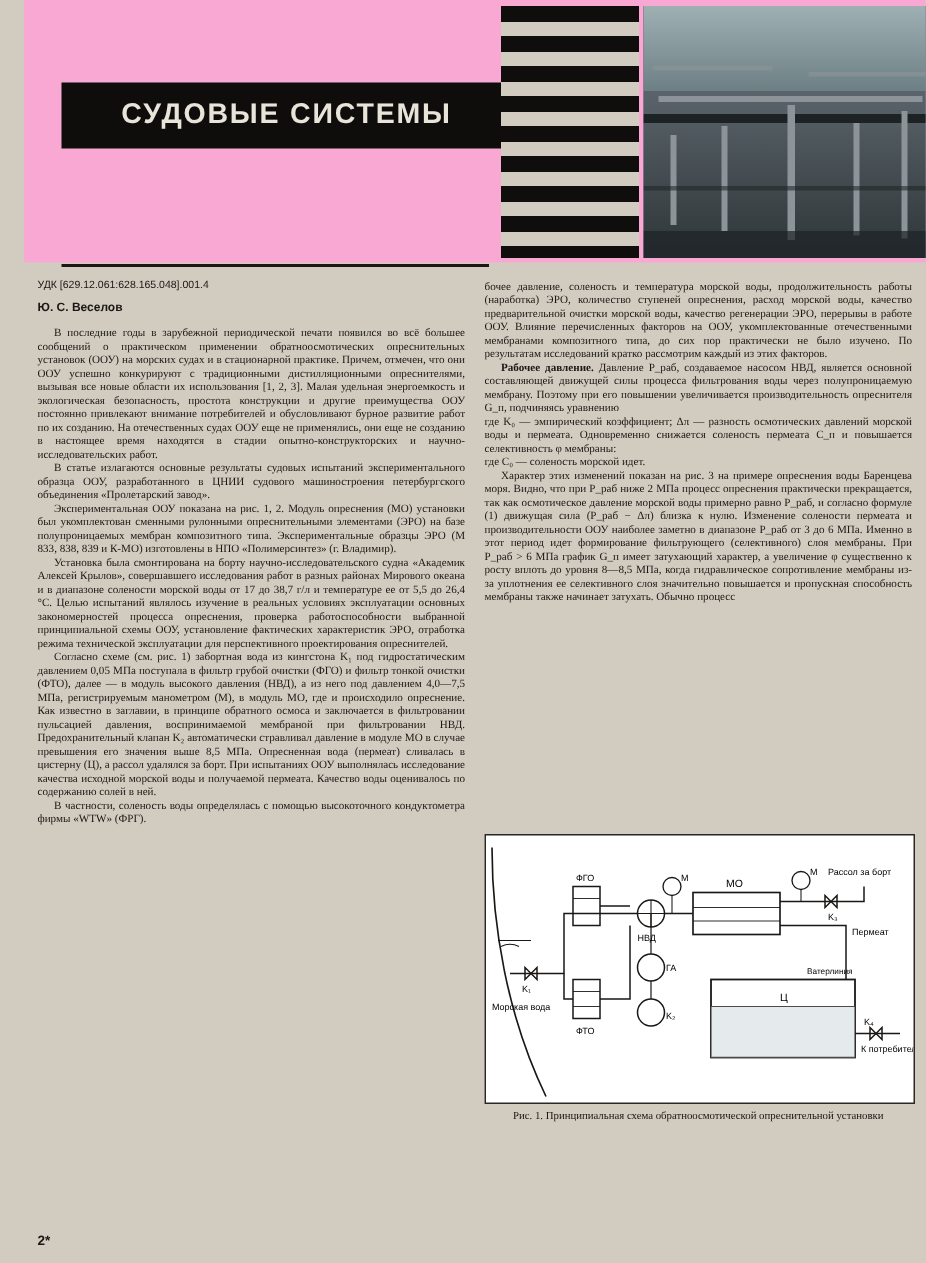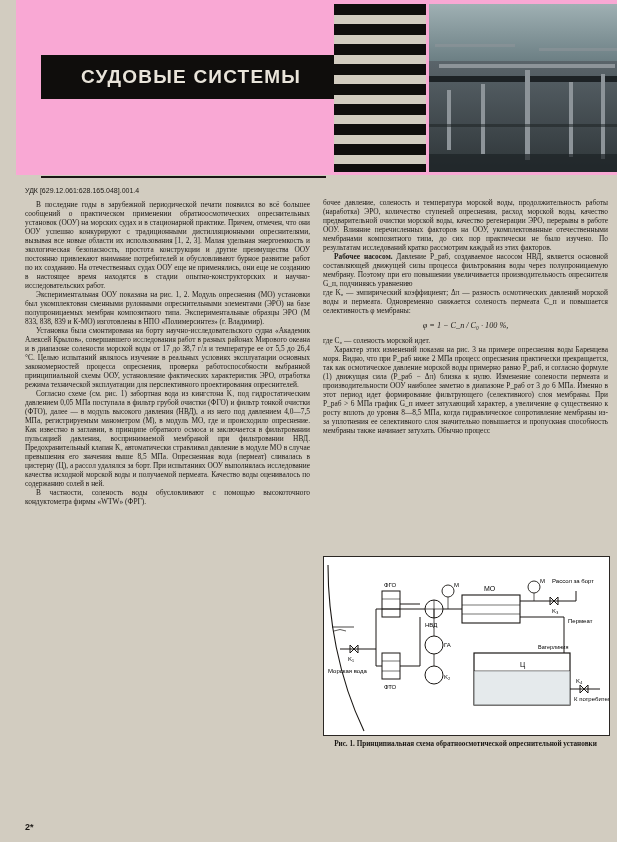--- a/index.html
+++ b/index.html
@@ -49,21 +49,21 @@
   .photo .dark{position:absolute;background:#1d2225;}
   .rule-under-title{
     position:absolute;left:25px;top:176px;width:285px;height:2px;background:#1a1714;
   }
   
   .col{
     position:absolute;top:186px;width:285px;
     font-size:7.4px;line-height:9.0px;text-align:justify;
   }
   .col.left{left:25px;}
-  .col.right{left:323px;margin-top:12px;}
+  .col.right{left:323px;}
   .udk{
     font-family:"Liberation Sans", sans-serif;
     font-size:7px;margin-bottom:5px;
   }
   h1.art{
     font-family:"Liberation Sans", sans-serif;
     font-size:10.5px;font-weight:bold;line-height:12.5px;
     margin:0 0 7px 0;text-align:left;text-transform:uppercase;
   }
   .author{
@@ -80,21 +80,21 @@
   
   .figure{
     position:absolute;left:323px;top:556px;width:285px;height:178px;
     background:#ffffff;border:1px solid #2b2724;
     overflow:hidden;
   }
   .fig-cap{
     position:absolute;left:323px;top:740px;width:285px;
     font-size:7.2px;line-height:8.6px;text-align:justify;
   }
-  .fig-cap .t{font-weight:bold;text-align:center;display:block;margin-bottom:3px;}
+  .fig-cap .t{font-weight:normal;text-align:center;display:block;margin-bottom:3px;}
   .pagenum{
     position:absolute;left:25px;top:822px;
     font-family:"Liberation Sans", sans-serif;
     font-size:9px;font-weight:bold;
   }
   .watermark{
     position:absolute;right:8px;bottom:4px;
     font-family:"Liberation Sans", sans-serif;
     font-size:26px;font-weight:bold;color:rgba(120,40,30,0.35);
     letter-spacing:2px;
@@ -128,40 +128,39 @@
       <div class="dark" style="left:0;top:150px;width:196px;height:18px;opacity:.7;"></div>
       <div class="pipe" style="left:6px;top:40px;width:80px;height:3px;opacity:.6;"></div>
       <div class="pipe" style="left:110px;top:44px;width:80px;height:3px;opacity:.6;"></div>
     </div>
 
     <div class="rule-under-title"></div>
   </div>
 
   <div class="col left">
     <div class="udk">УДК [629.12.061:628.165.048].001.4</div>
+    <div class="author">Ю. С. Веселов</div>
 
     <p class="body">В последние годы в зарубежной периодической печати появился во всё большее сообщений о практическом применении обратноосмотических опреснительных установок (ООУ) на морских судах и в стационарной практике. Причем, отмечен, что они ООУ успешно конкурируют с традиционными дистилляционными опреснителями, вызывая все новые области их использования [1, 2, 3]. Малая удельная энергоемкость и экологическая безопасность, простота конструкции и другие преимущества ООУ постоянно привлекают внимание потребителей и обусловливают бурное развитие работ по их созданию. На отечественных судах ООУ еще не применялись, они еще не созданию в настоящее время находятся в стадии опытно-конструкторских и научно-исследовательских работ.</p>
+    <p class="body">В статье излагаются основные результаты судовых испытаний экспериментального образца ООУ, разработанного в ЦНИИ судового машиностроения петербургского объединения «Пролетарский завод».</p>
     <p class="body">Экспериментальная ООУ показана на рис. 1, 2. Модуль опреснения (МО) установки был укомплектован сменными рулонными опреснительными элементами (ЭРО) на базе полупроницаемых мембран композитного типа. Экспериментальные образцы ЭРО (М 833, 838, 839 и К-МО) изготовлены в НПО «Полимерсинтез» (г. Владимир).</p>
     <p class="body">Установка была смонтирована на борту научно-исследовательского судна «Академик Алексей Крылов», совершавшего исследования работ в разных районах Мирового океана и в диапазоне солености морской воды от 17 до 38,7 г/л и температуре ее от 5,5 до 26,4 °C. Целью испытаний являлось изучение в реальных условиях эксплуатации основных закономерностей процесса опреснения, проверка работоспособности выбранной принципиальной схемы ООУ, установление фактических характеристик ЭРО, отработка режима технической эксплуатации для перспективного проектирования опреснителей.</p>
     <p class="body">Согласно схеме (см. рис. 1) забортная вода из кингстона K₁ под гидростатическим давлением 0,05 МПа поступала в фильтр грубой очистки (ФГО) и фильтр тонкой очистки (ФТО), далее — в модуль высокого давления (НВД), а из него под давлением 4,0—7,5 МПа, регистрируемым манометром (М), в модуль МО, где и происходило опреснение. Как известно в заглавии, в принципе обратного осмоса и заключается в фильтровании пульсацией давления, воспринимаемой мембраной при фильтровании НВД. Предохранительный клапан K₂ автоматически стравливал давление в модуле МО в случае превышения его значения выше 8,5 МПа. Опресненная вода (пермеат) сливалась в цистерну (Ц), а рассол удалялся за борт. При испытаниях ООУ выполнялась исследование качества исходной морской воды и получаемой пермеата. Качество воды оценивалось по содержанию солей в ней.</p>
-    <p class="body">В частности, соленость воды обусловливают с помощью высокоточного кондуктометра фирмы «WTW» (ФРГ).</p>
+    <p class="body">В частности, соленость воды определялась с помощью высокоточного кондуктометра фирмы «WTW» (ФРГ).</p>
   </div>
 
   <div class="col right">
     <p class="body cont">бочее давление, соленость и температура морской воды, продолжительность работы (наработка) ЭРО, количество ступеней опреснения, расход морской воды, качество предварительной очистки морской воды, качество регенерации ЭРО, перерывы в работе ООУ. Влияние перечисленных факторов на ООУ, укомплектованные отечественными мембранами композитного типа, до сих пор практически не было изучено. По результатам исследований кратко рассмотрим каждый из этих факторов.</p>
     <p class="body">
-      <b>Рабочее насосом.</b><span> Давление P_раб, создаваемое насосом НВД, является основной составляющей движущей силы процесса фильтрования воды через полупроницаемую мембрану. Поэтому при его повышении увеличивается производительность опреснителя G_п, подчиняясь уравнению</span>
+      <b>Рабочее давление.</b><span> Давление P_раб, создаваемое насосом НВД, является основной составляющей движущей силы процесса фильтрования воды через полупроницаемую мембрану. Поэтому при его повышении увеличивается производительность опреснителя G_п, подчиняясь уравнению</span>
     </p>
 
 
     <p class="body cont">где K₀ — эмпирический коэффициент; Δπ — разность осмотических давлений морской воды и пермеата. Одновременно снижается соленость пермеата C_п и повышается селективность φ мембраны:</p>
 
-    <div class="formula">
-      <span>φ = 1 − C_п / C₀ · 100 %,</span>
-    </div>
 
     <p class="body cont">где C₀ — соленость морской идет.</p>
     <p class="body">Характер этих изменений показан на рис. 3 на примере опреснения воды Баренцева моря. Видно, что при P_раб ниже 2 МПа процесс опреснения практически прекращается, так как осмотическое давление морской воды примерно равно P_раб, и согласно формуле (1) движущая сила (P_раб − Δπ) близка к нулю. Изменение солености пермеата и производительности ООУ наиболее заметно в диапазоне P_раб от 3 до 6 МПа. Именно в этот период идет формирование фильтрующего (селективного) слоя мембраны. При P_раб &gt; 6 МПа график G_п имеет затухающий характер, а увеличение φ существенно к росту вплоть до уровня 8—8,5 МПа, когда гидравлическое сопротивление мембраны из-за уплотнения ее селективного слоя значительно повышается и пропускная способность мембраны также начинает затухать. Обычно процесс</p>
   </div>
 
   <div class="figure">
     <svg width="285" height="178" viewBox="0 0 285 178">
 
       <path d="M4,8 C4,60 14,120 40,174" stroke="#1a1714" fill="none" stroke-width="1.1"></path>
       <path d="M8,70 l22,0" stroke="#1a1714" stroke-width="0.8"></path>

